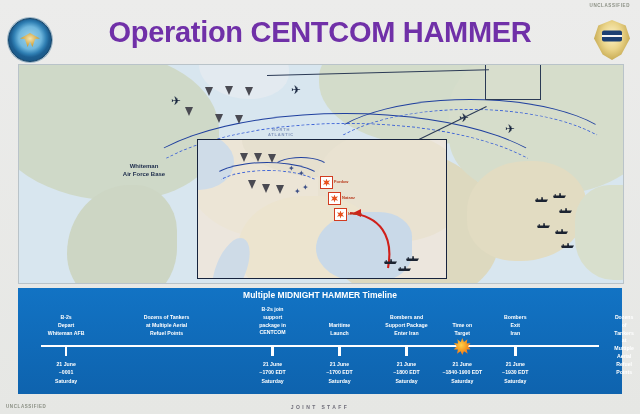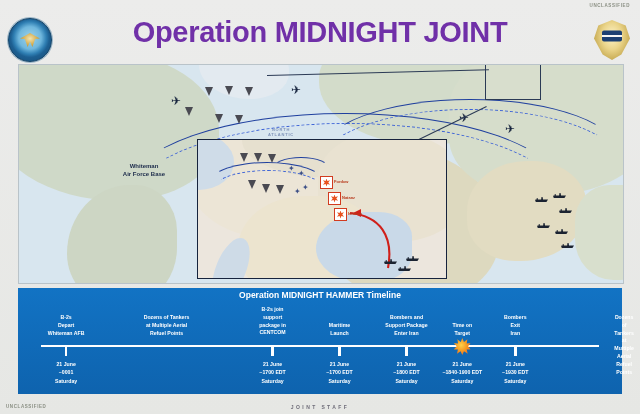--- a/index.html
+++ b/index.html
@@ -96,21 +96,21 @@
 </head>
 <body>
 
 <div class="slide">
 
   <div class="clsf clsf-top">UNCLASSIFIED</div>
 
   <div class="seal seal-dod"></div>
   <div class="seal seal-js"></div>
 
-  <div class="title">Operation MIDNIGHT JOINT</div>
+  <div class="title">Operation CENTCOM HAMMER</div>
 
   <div class="map">
 
     <div class="landmass" style="left:-30px;top:-14px;width:230px;height:150px;background:#cfd9c8;"></div>
     <div class="landmass" style="left:48px;top:120px;width:110px;height:120px;background:#cdd6c4;border-radius:60% 40% 50% 45%;"></div>
     <div class="landmass" style="left:180px;top:-26px;width:90px;height:60px;background:#e3eaf0;"></div>
     <div class="landmass" style="left:300px;top:-30px;width:190px;height:110px;background:#d3dcca;"></div>
     <div class="landmass" style="left:300px;top:85px;width:180px;height:150px;background:#ddd9bf;border-radius:45% 55% 40% 50%;"></div>
     <div class="landmass" style="left:430px;top:-20px;width:210px;height:150px;background:#d6ddcb;border-radius:45% 50% 55% 40%;"></div>
     <div class="landmass" style="left:448px;top:96px;width:120px;height:100px;background:#e2dcc2;border-radius:50% 45% 55% 40%;"></div>
@@ -196,21 +196,21 @@
         <path d="M155 73 l8 -4 l0 8 z" fill="#d0201a"></path>
       </svg>
 
       <div class="ship" style="left:186px;top:119px;"></div>
       <div class="ship" style="left:200px;top:126px;"></div>
       <div class="ship" style="left:208px;top:116px;"></div>
     </div>
   </div>
 
   <div class="tl">
-    <div class="tl-title">Operation MIDNIGHT HAMMER Timeline</div>
+    <div class="tl-title">Multiple MIDNIGHT HAMMER Timeline</div>
     <div class="tl-axis"></div>
     <div id="tl-events">
         <div class="ev-top" style="left: 48.11px; top: 26px;"><span>B-2s</span><br><span>Depart</span><br><span>Whiteman AFB</span></div>
         <div class="tick" style="left: 46.81px;"></div>
         <div class="ev-bot" style="left: 48.11px;"><span>21 June</span><br><span>~0001</span><br><span>Saturday</span></div>
         <div class="ev-top" style="left: 148.55px; top: 26px;"><span>Dozens of Tankers</span><br><span>at Multiple Aerial</span><br><span>Refuel Points</span></div>
         <div class="ev-top" style="left: 254.57px; top: 18px;"><span>B-2s join</span><br><span>support</span><br><span>package in</span><br><span>CENTCOM</span></div>
         <div class="tick" style="left: 253.27px;"></div>
         <div class="ev-bot" style="left: 254.57px;"><span>21 June</span><br><span>~1700 EDT</span><br><span>Saturday</span></div>
         <div class="ev-top" style="left: 321.53px; top: 34px;"><span>Maritime</span><br><span>Launch</span></div>

